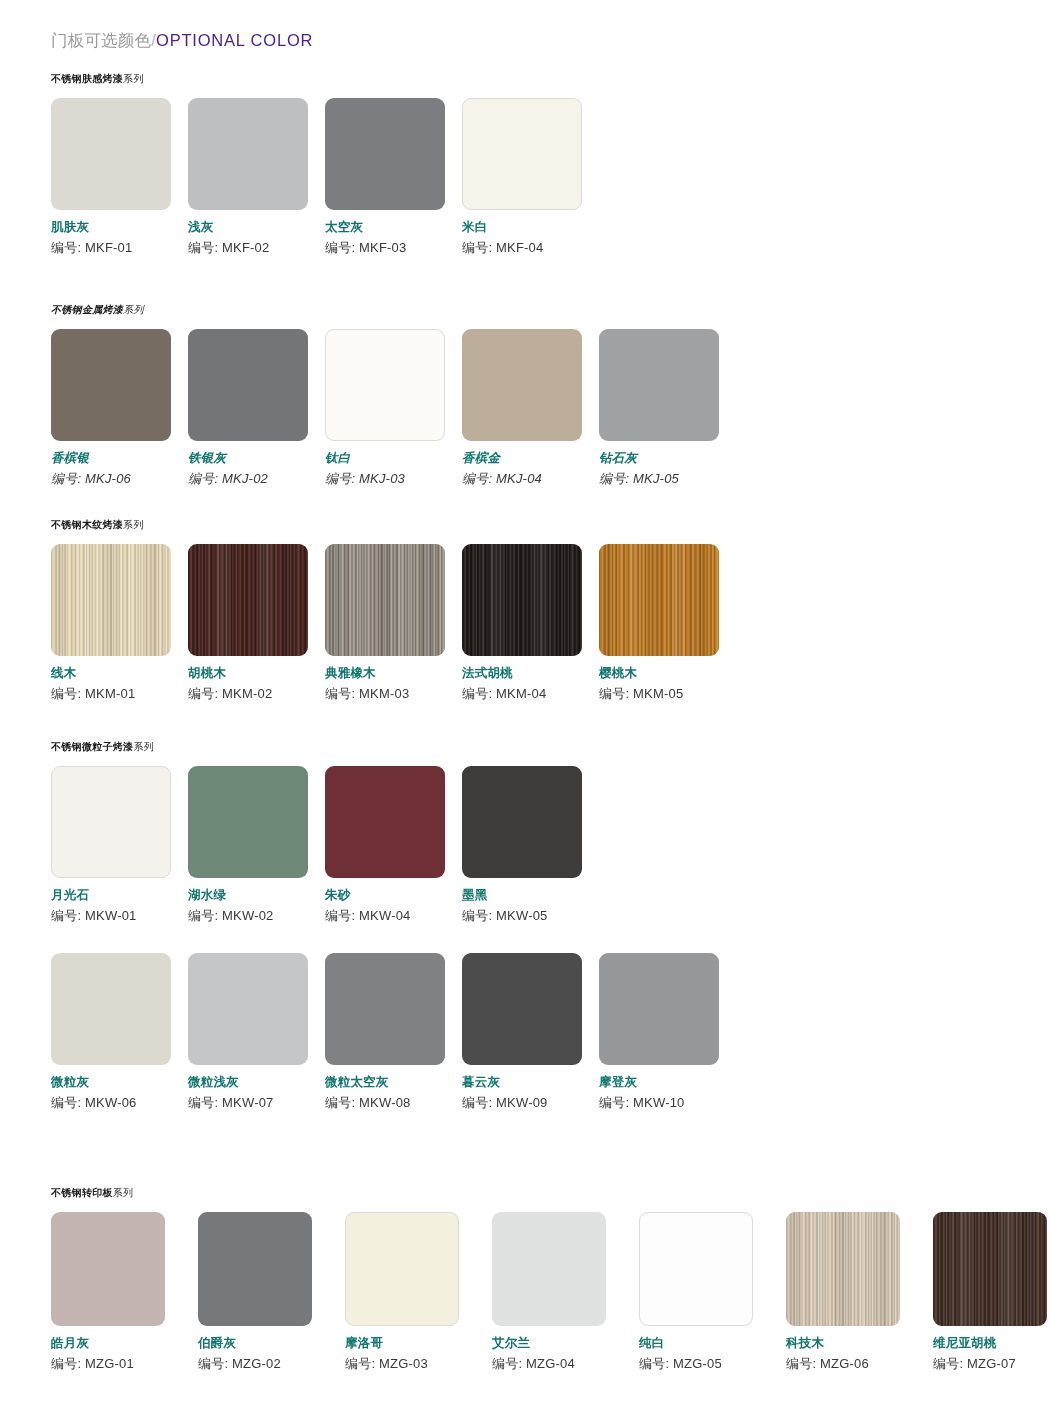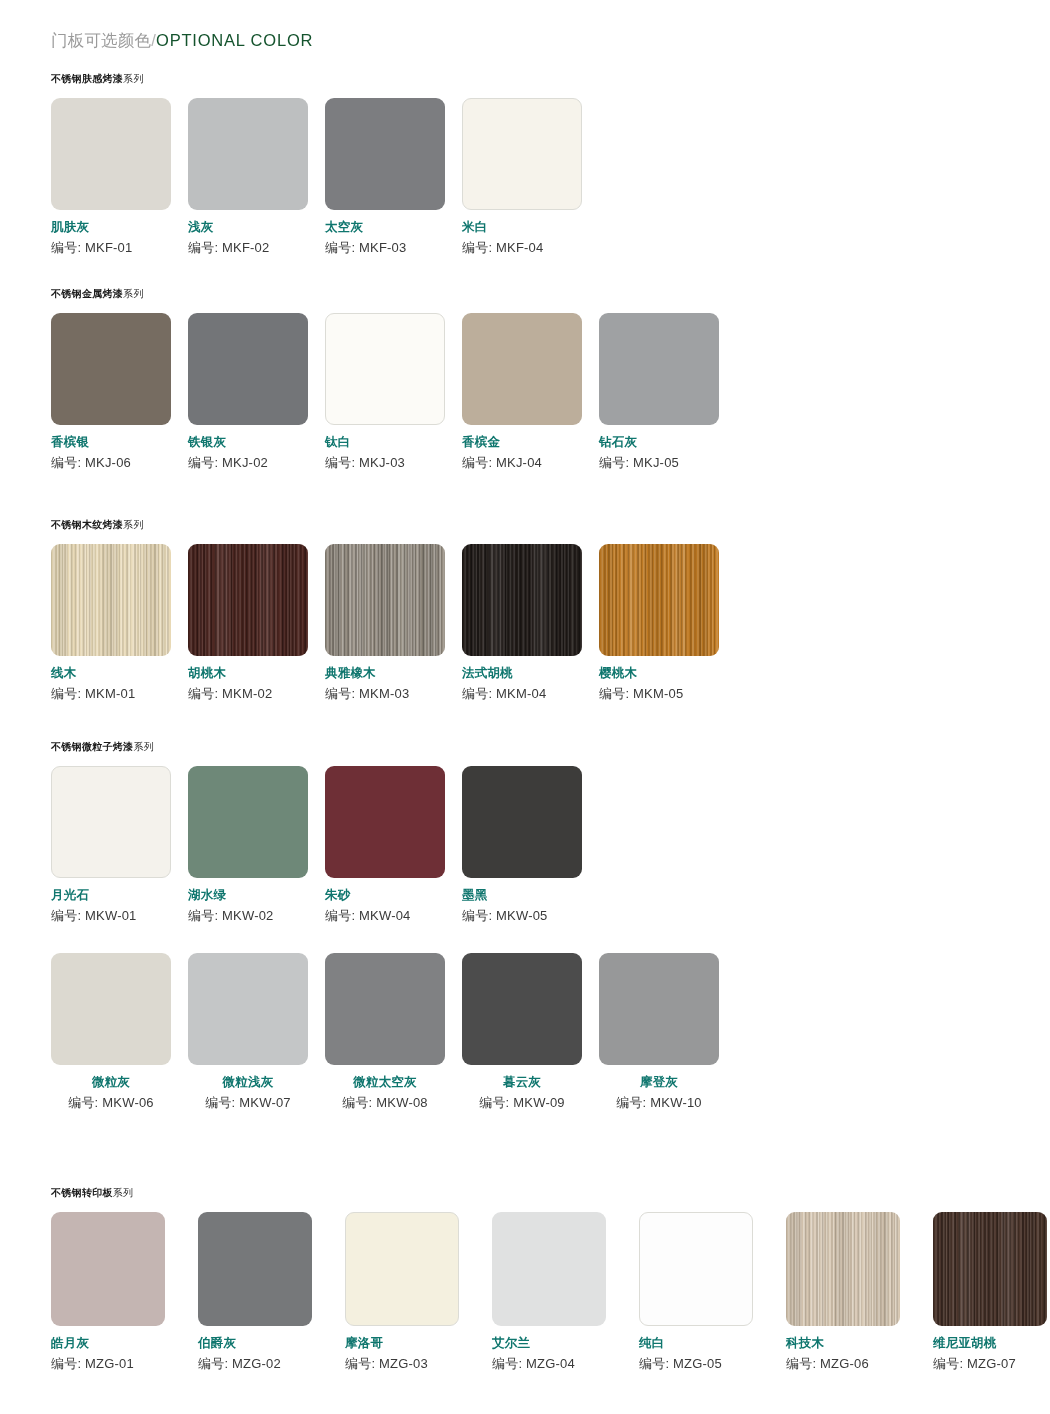--- a/index.html
+++ b/index.html
@@ -34,21 +34,21 @@
   }
   .page-header .zh {
     color: #9a9a9a;
     font-weight: 400;
   }
   .page-header .sep {
     color: #b5b5b5;
     font-weight: 400;
   }
   .page-header .en {
-    color: #14532d;
+    color: #4c1d95;
     font-weight: 400;
     letter-spacing: 0.8px;
   }
   
   .sections {
     position: absolute;
     left: 0;
     top: 0;
     width: 1050px;
   }
@@ -68,21 +68,20 @@
     font-weight: 400;
     color: #2a2a2a;
   }
   .swatch-row {
     display: flex;
     flex-direction: row;
     align-items: flex-start;
   }
   .swatch-row + .swatch-row {
     margin-top: 29px;
-    text-align: center;
   }
   .swatch-cell {
     width: 120px;
     margin-right: 17px;
   }
   .swatch-cell:last-child { margin-right: 0; }
 
   .chip {
     width: 120px;
     height: 112px;
@@ -157,21 +156,21 @@
             <div class="swatch-name">太空灰</div>
             <div class="swatch-code">编号: MKF-03</div>
           </div>
           <div class="swatch-cell">
             <div class="chip bordered" title="米白" style="background: rgb(246, 243, 235);"></div>
             <div class="swatch-name">米白</div>
             <div class="swatch-code">编号: MKF-04</div>
           </div>
         </div>
       </div>
-      <div class="section" style="top: 287px;">
+      <div class="section" style="top: 303px; font-style: italic;">
         <div class="section-title"><span>不锈钢金属烤漆</span><span class="tail">系列</span></div>
         <div class="swatch-row">
           <div class="swatch-cell">
             <div class="chip" title="香槟银" style="background: rgb(118, 108, 97);"></div>
             <div class="swatch-name">香槟银</div>
             <div class="swatch-code">编号: MKJ-06</div>
           </div>
           <div class="swatch-cell">
             <div class="chip" title="铁银灰" style="background: rgb(115, 117, 120);"></div>
             <div class="swatch-name">铁银灰</div>

